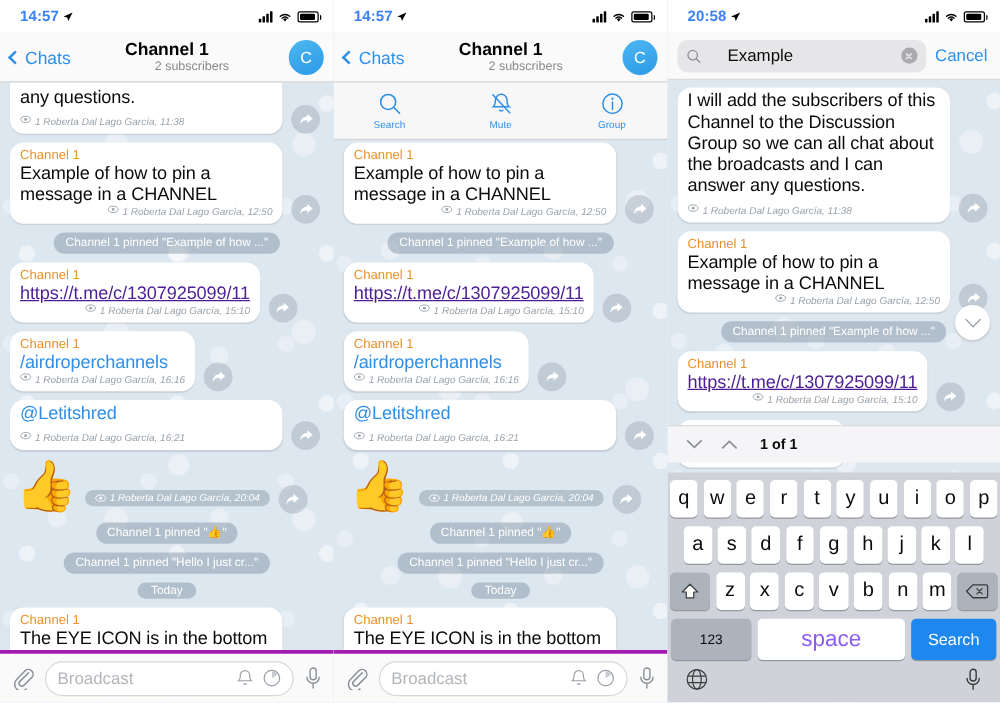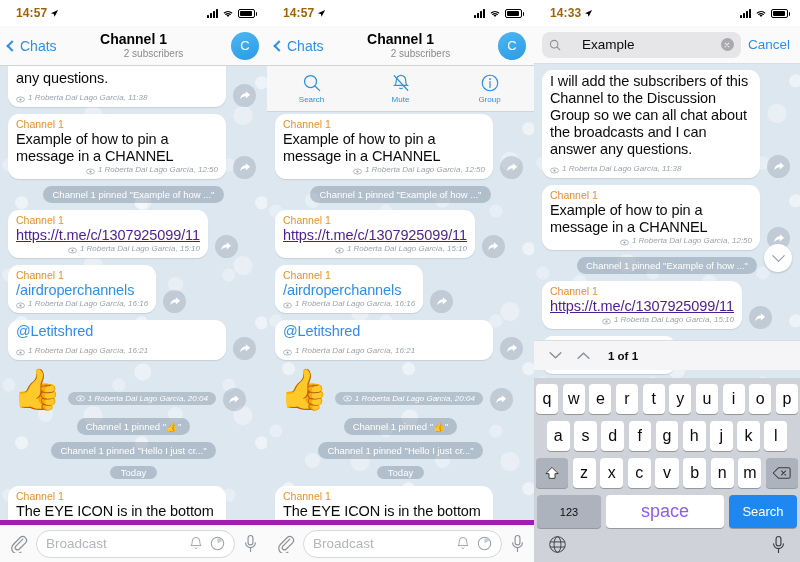--- a/index.html
+++ b/index.html
@@ -8,21 +8,21 @@
 
   .screens { display:flex; width:800px; height:562px; }
   .panel { width:267px; height:562px; position:relative; overflow:hidden; background:#dfe8f0; }
   .panel.p3 { width:266px; }
 
   
   .statusbar {
     height:26px; background:#fff; display:flex; align-items:center;
     justify-content:space-between; padding:0 12px 0 16px; position:relative; z-index:6;
   }
-  .sb-time { font-size:12px; font-weight:bold; color:#a16207; letter-spacing:.1px; display:flex; align-items:center; gap:3px;}
+  .sb-time { font-size:12px; font-weight:bold; color:#3b82f6; letter-spacing:.1px; display:flex; align-items:center; gap:3px;}
   .sb-loc { width:9px; height:9px; display:inline-block; }
   .sb-right { display:flex; align-items:center; gap:4px; }
   .bars { display:flex; align-items:flex-end; gap:1px; height:9px; }
   .bars i { width:2px; background:#000; display:block; border-radius:.5px; }
   .bars i:nth-child(1){height:3px}.bars i:nth-child(2){height:5px}
   .bars i:nth-child(3){height:7px}.bars i:nth-child(4){height:9px}
   .batt { width:17px; height:9px; border:1px solid #000; border-radius:2px; position:relative; }
   .batt::after{content:"";position:absolute;right:-3px;top:2.5px;width:1.5px;height:4px;background:#000;border-radius:0 1px 1px 0;}
   .batt i { position:absolute; left:1px; top:1px; bottom:1px; width:12px; background:#000; border-radius:1px; }
 
@@ -75,21 +75,21 @@
   .bubble {
     background:#fff; border-radius:11px; padding:3px 8px 4px 8px;
     max-width:210px; position:relative;
     box-shadow:0 1px 1px rgba(0,0,0,.10);
   }
   .bubble.wide { max-width:218px; }
   .b-author { color:#e8912a; font-size:10.5px; line-height:14px; }
   .b-text { font-size:14.5px; color:#0b0b0b; line-height:17px; letter-spacing:-.1px; }
   .b-text.link { color:#4c1d95; text-decoration:underline; }
   .b-text.mention { color:#2f8fe8; text-decoration:none; }
-  .b-meta { font-size:8px; color:#9aa3ab; font-style:italic; text-align:right; display:flex; align-items:flex-end; justify-content:flex-end; gap:3px; line-height:11px; margin-top:-1px;}
+  .b-meta { font-size:8px; color:#9aa3ab; font-style:italic; text-align:right; display:flex; align-items:flex-start; justify-content:flex-end; gap:3px; line-height:11px; margin-top:-1px;}
   .eye { display:inline-block; }
   .inlinewrap { display:flex; align-items:flex-end; gap:6px; flex-wrap:wrap;}
   .inlinewrap .b-text { display:inline; }
 
   .fwd {
     width:23px; height:23px; border-radius:50%;
     background:rgba(125,140,155,.30);
     margin-left:7px; flex:none; display:flex; align-items:center; justify-content:center;
     cursor:pointer;
   }
@@ -106,21 +106,21 @@
   .emoji { font-size:40px; line-height:44px; }
   .emoji-meta {
     background:rgba(125,143,160,.42); border-radius:10px; color:#fff;
     font-size:8px; font-style:italic; padding:2px 8px; margin-left:6px; margin-bottom:6px;
     display:flex; align-items:center; gap:3px;
   }
 
   
   .inputbar {
     position:absolute; left:0; right:0; bottom:0; height:42px; background:#fafafa;
-    border-top:5px solid #a21caf; display:flex; align-items:center; padding:0 9px; gap:8px; z-index:5;
+    border-top:3px solid #a21caf; display:flex; align-items:center; padding:0 9px; gap:8px; z-index:5;
   }
   .inputfield {
     flex:1; height:28px; border:1px solid #d8d8dc; border-radius:14px; background:#fff;
     display:flex; align-items:center; padding:0 9px; gap:7px;
   }
   .inputfield .ph { flex:1; color:#b2b6bb; font-size:13.5px; }
 
   
   .searchbar {
     height:38px; background:#fafafa; display:flex; align-items:center;
@@ -602,21 +602,21 @@
           <rect x="5.4" y="1.4" width="5.2" height="10" rx="2.6" fill="none" stroke="#8a9099" stroke-width="1.2"></rect>
           <path d="M2.8 9.2a5.2 5.2 0 0 0 10.4 0M8 14.4v4" fill="none" stroke="#8a9099" stroke-width="1.2" stroke-linecap="round"></path>
         </svg>
     </div>
   </div>
 
   <div class="panel p3">
 
     <div class="statusbar">
       <div class="sb-time">
-        <span>14:33</span>
+        <span>20:58</span>
         <svg class="sb-loc" viewBox="0 0 10 10">
             <path d="M9 1 1 4.6l3.2.9.9 3.2z" fill="#000"></path>
           </svg>
       </div>
       <div class="sb-right">
         <span class="bars">
             <i></i>
             <i></i>
             <i></i>
             <i></i>

